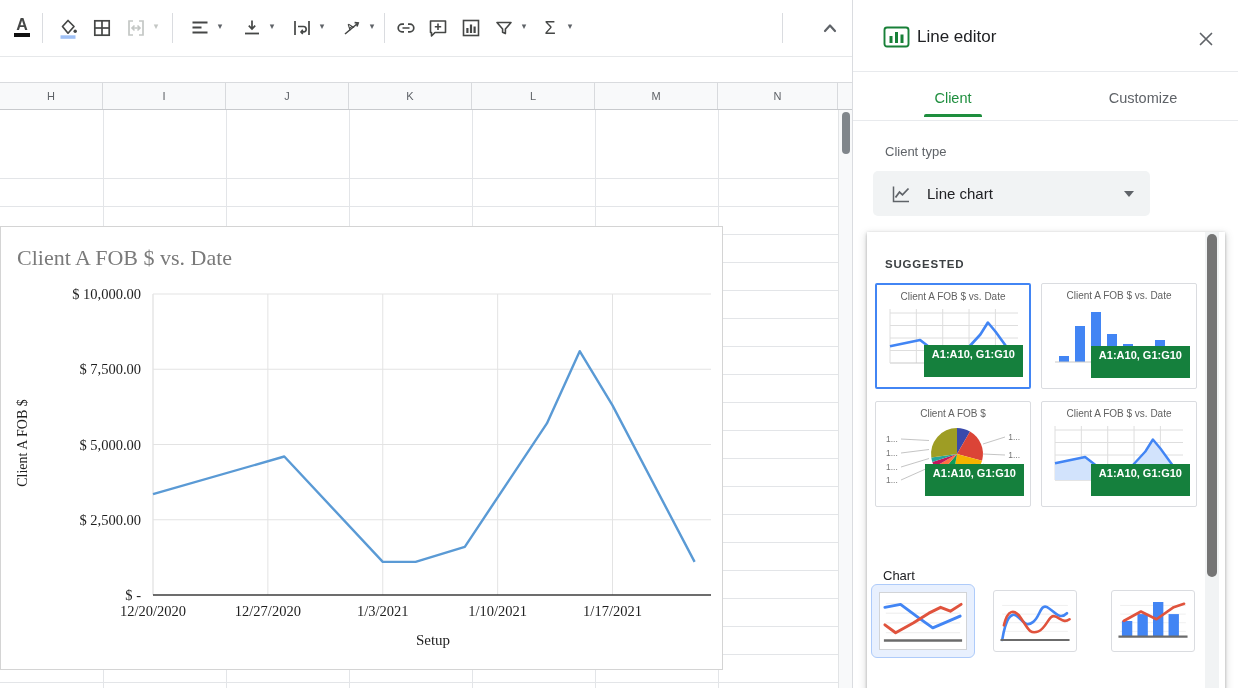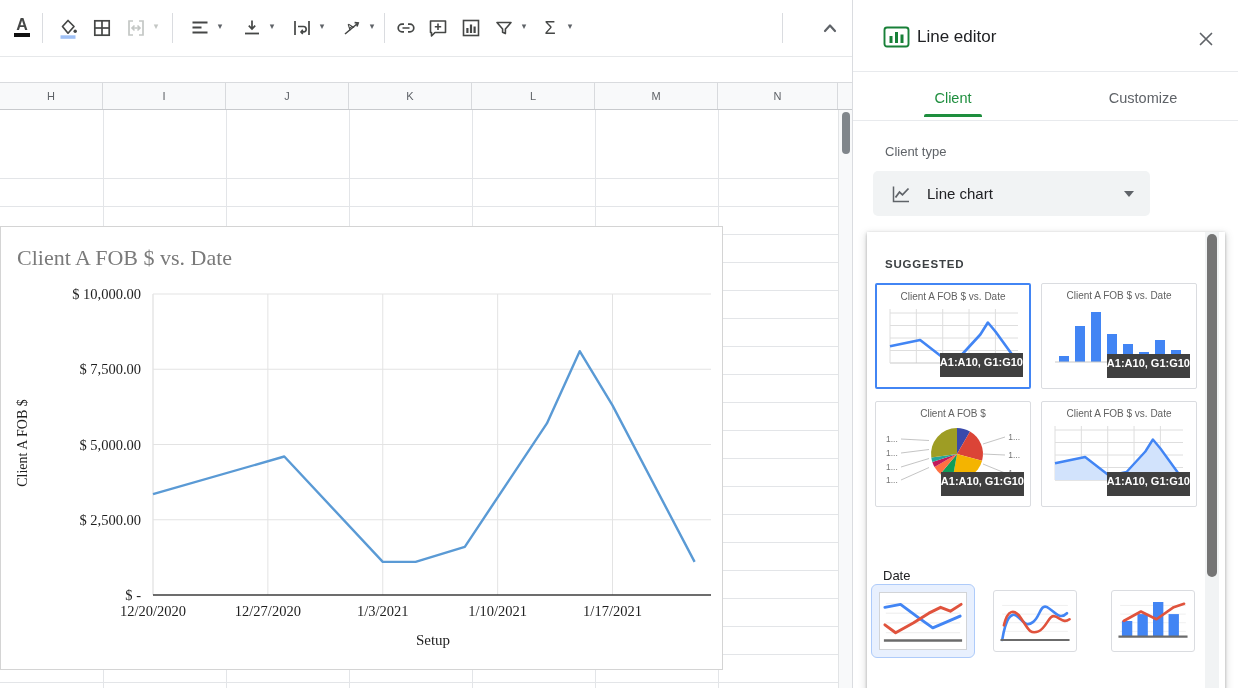--- a/index.html
+++ b/index.html
@@ -64,22 +64,22 @@
   
   .overlay { position:absolute; left:14px; top:232px; width:358px; height:470px; background:#fff;
     box-shadow:0 1px 3px rgba(60,64,67,.35), 0 3px 8px 1px rgba(60,64,67,.18); z-index:6; }
   .suggested-label { position:absolute; left:18px; top:26px; font-size:11.5px; font-weight:bold;
     letter-spacing:.8px; color:#3c4043; }
   .sg-card { position:absolute; width:156px; height:106px; background:#fff; border:1px solid #dadce0;
     border-radius:2px; overflow:hidden; }
   .sg-card.selected { border:2px solid #4285f4; }
   .sg-title { margin-top:6px; text-align:center; font-size:10px; color:#616161; white-space:nowrap; }
   .sg-chart { position:absolute; left:7px; top:20px; width:140px; height:64px; }
-  .sg-badge { position:absolute; right:6px; bottom:10px; height:24px; line-height:18px; padding:0 0;
-    background:#404040; color:#fff; font-size:11px; font-weight:bold; white-space:nowrap; }
+  .sg-badge { position:absolute; right:6px; bottom:10px; height:32px; line-height:18px; padding:0 8px;
+    background:#15803d; color:#fff; font-size:11px; font-weight:bold; white-space:nowrap; }
   .line-label { position:absolute; left:16px; top:336px; font-size:13px; color:#202124; }
   .style-thumb { position:absolute; background:#fff; border:1px solid #dadce0; border-radius:3px;
     display:flex; align-items:center; justify-content:center; }
   .style-thumb.sel-wrap { background:#e8f0fe; border:1px solid #aecbfa; border-radius:6px; }
   .style-inner { background:#fff; border:1px solid #d2d4d7; width:88px; height:58px;
     display:flex; align-items:center; justify-content:center; }
   .ov-scroll-track { position:absolute; left:338px; top:0; width:14px; height:470px; background:#f1f3f4; }
   .ov-scroll-thumb { position:absolute; left:340px; top:2px; width:10px; height:343px; background:#757575; border-radius:5px; }
   .pie-lbl { font-family:"Liberation Sans", sans-serif; font-size:8.5px; fill:#757575; }
 </style>
@@ -277,21 +277,21 @@
     <svg width="24" height="24" viewBox="0 0 24 24">
       <path d="M4.5 4.5 V19.5 H20" fill="none" stroke="#5f6368" stroke-width="1.5"></path>
       <polyline points="6.5,15.5 10.5,10 13.5,12.8 19.5,6.5" fill="none" stroke="#5f6368" stroke-width="1.8"></polyline>
     </svg>
     <span class="type-select-label">Line chart</span>
     <span class="select-caret"></span>
   </div>
 
   <div class="overlay" id="overlay">
     <div class="suggested-label">SUGGESTED</div>
-    <div class="line-label">Date</div>
+    <div class="line-label">Chart</div>
 
     <div class="style-thumb sel-wrap" style="left:4px; top:352px; width:104px; height:74px;">
       <div class="style-inner">
         <svg width="88" height="56" viewBox="0 0 88 56">
           <path d="M6 10 H82 M6 20 H82 M6 30 H82 M6 40 H82" stroke="#ececec" stroke-width="1"></path>
           <polyline points="5,14 21,11 40,25 54,35 66,30 82,23" fill="none" stroke="#4285f4" stroke-width="3" stroke-linecap="round" stroke-linejoin="round"></polyline>
           <polyline points="5,32 16,40 34,30 50,20 62,14 72,18 83,11" fill="none" stroke="#e0533d" stroke-width="3" stroke-linecap="round" stroke-linejoin="round"></polyline>
           <path d="M4 48 H84" stroke="#6b6b6b" stroke-width="2.6"></path>
         </svg>
       </div>

